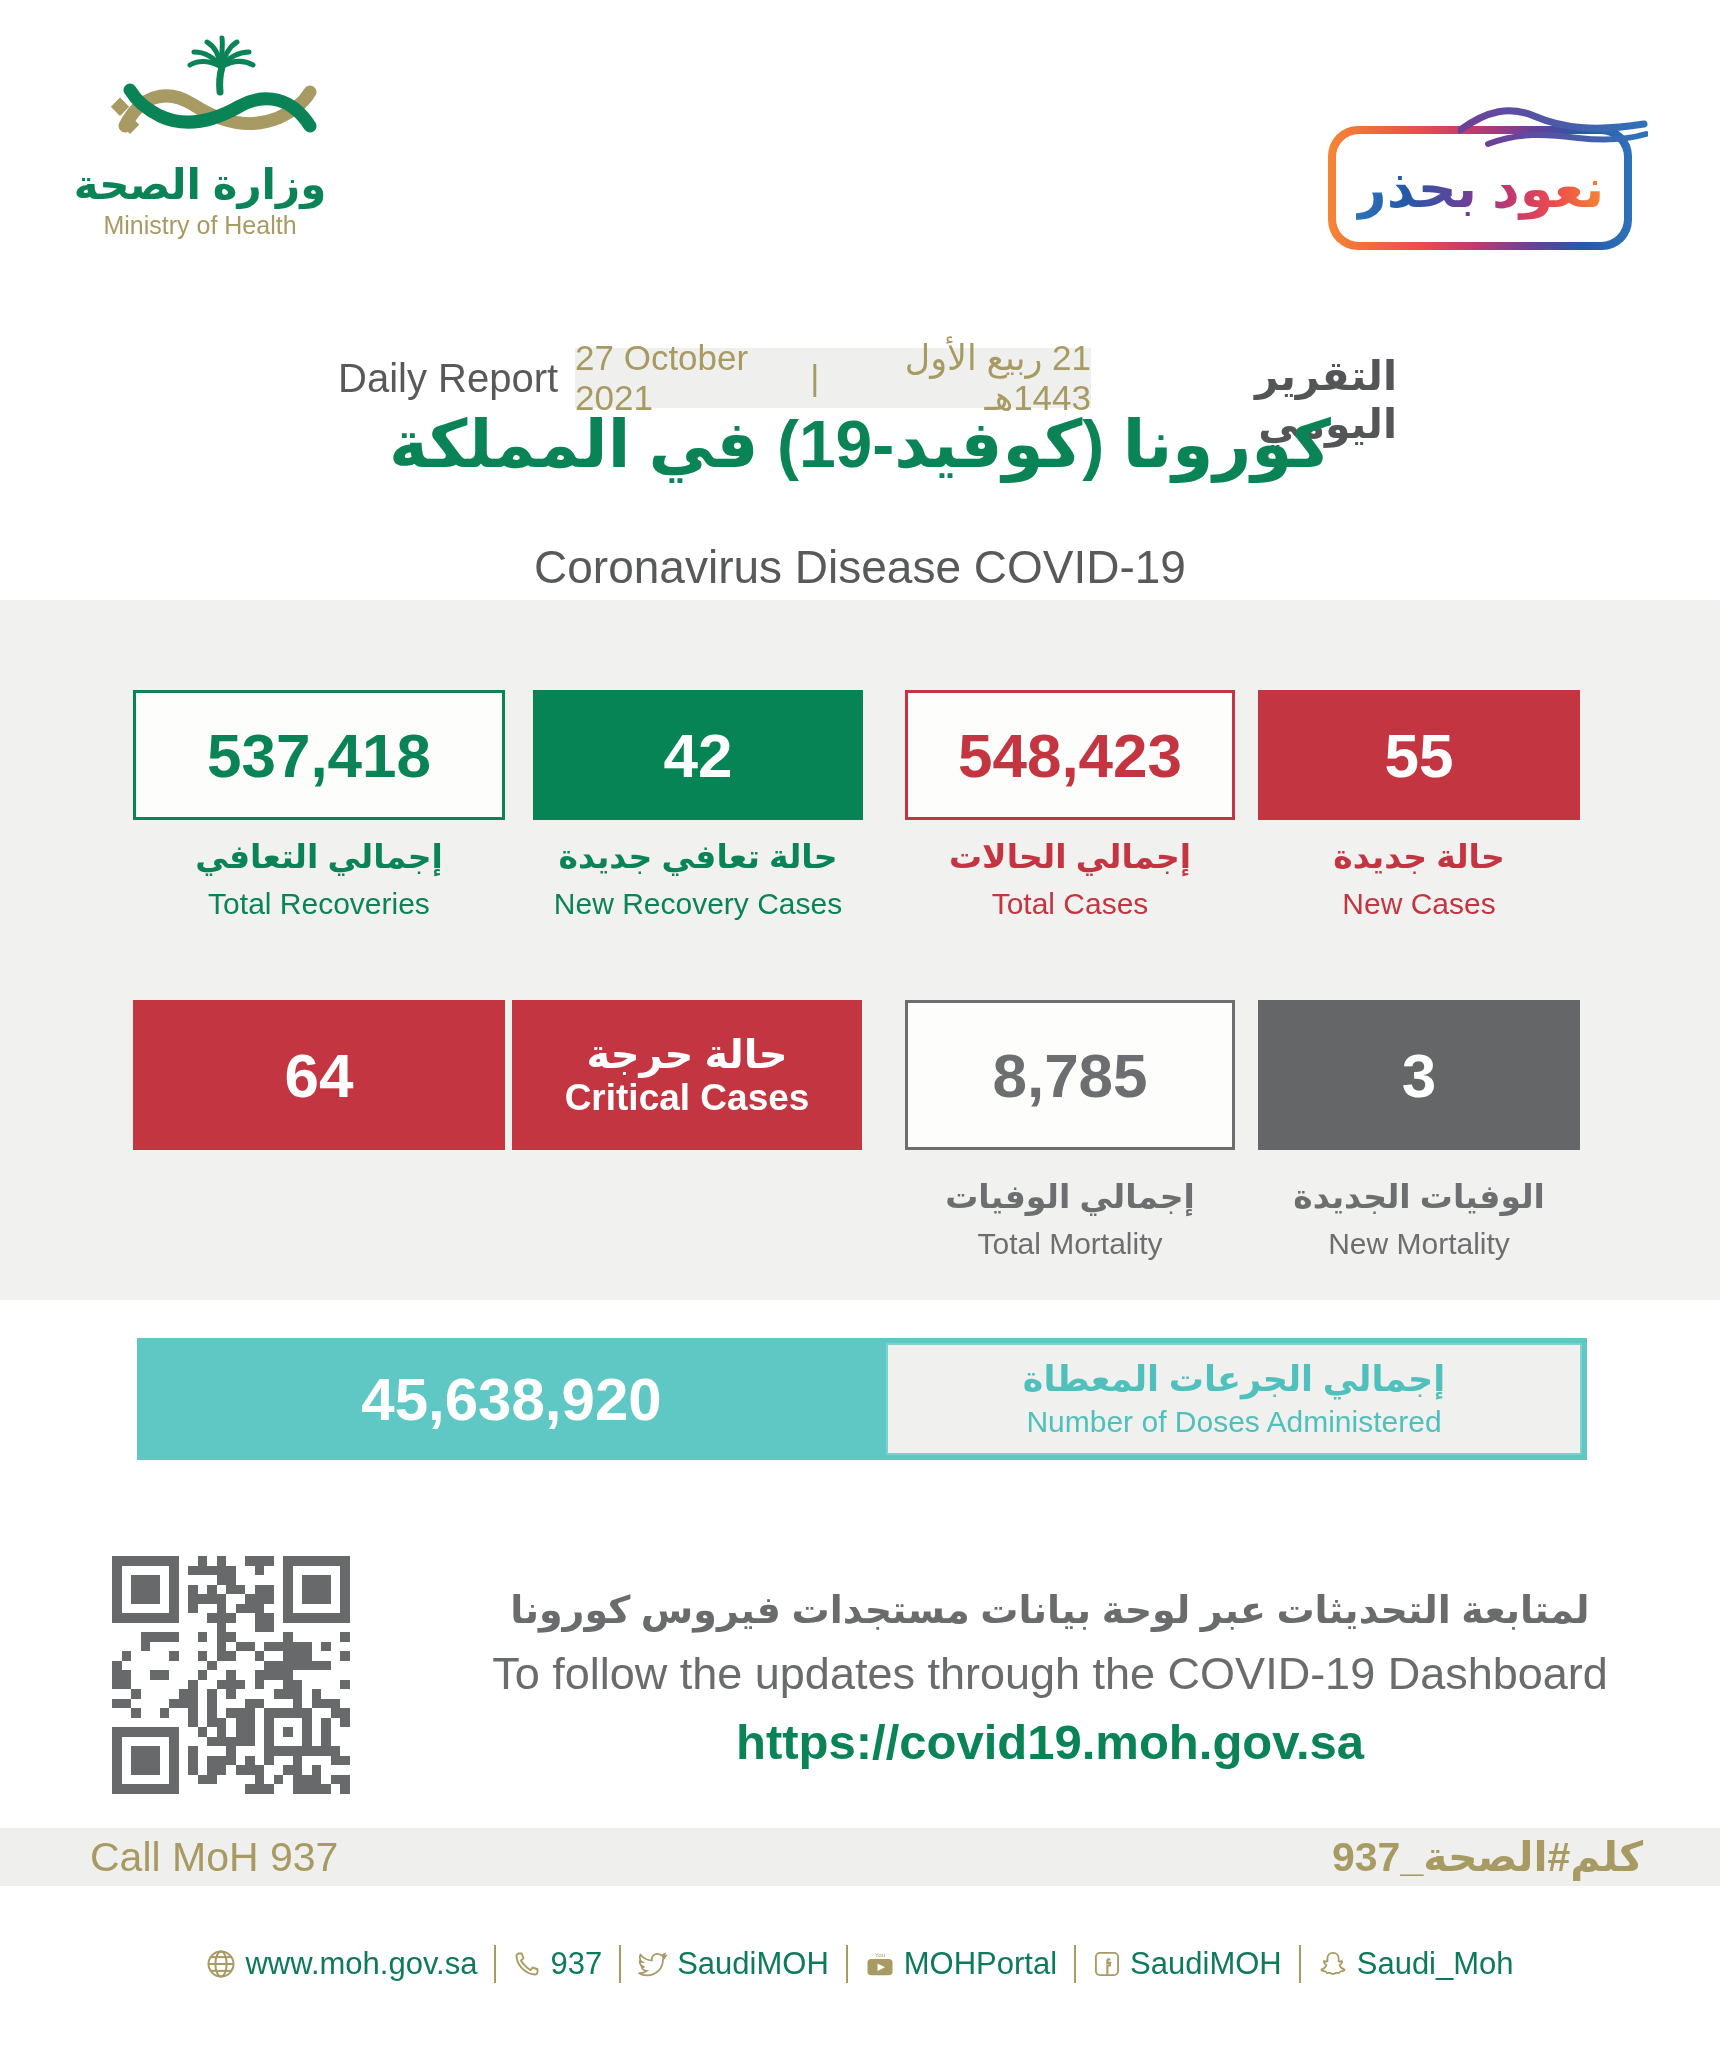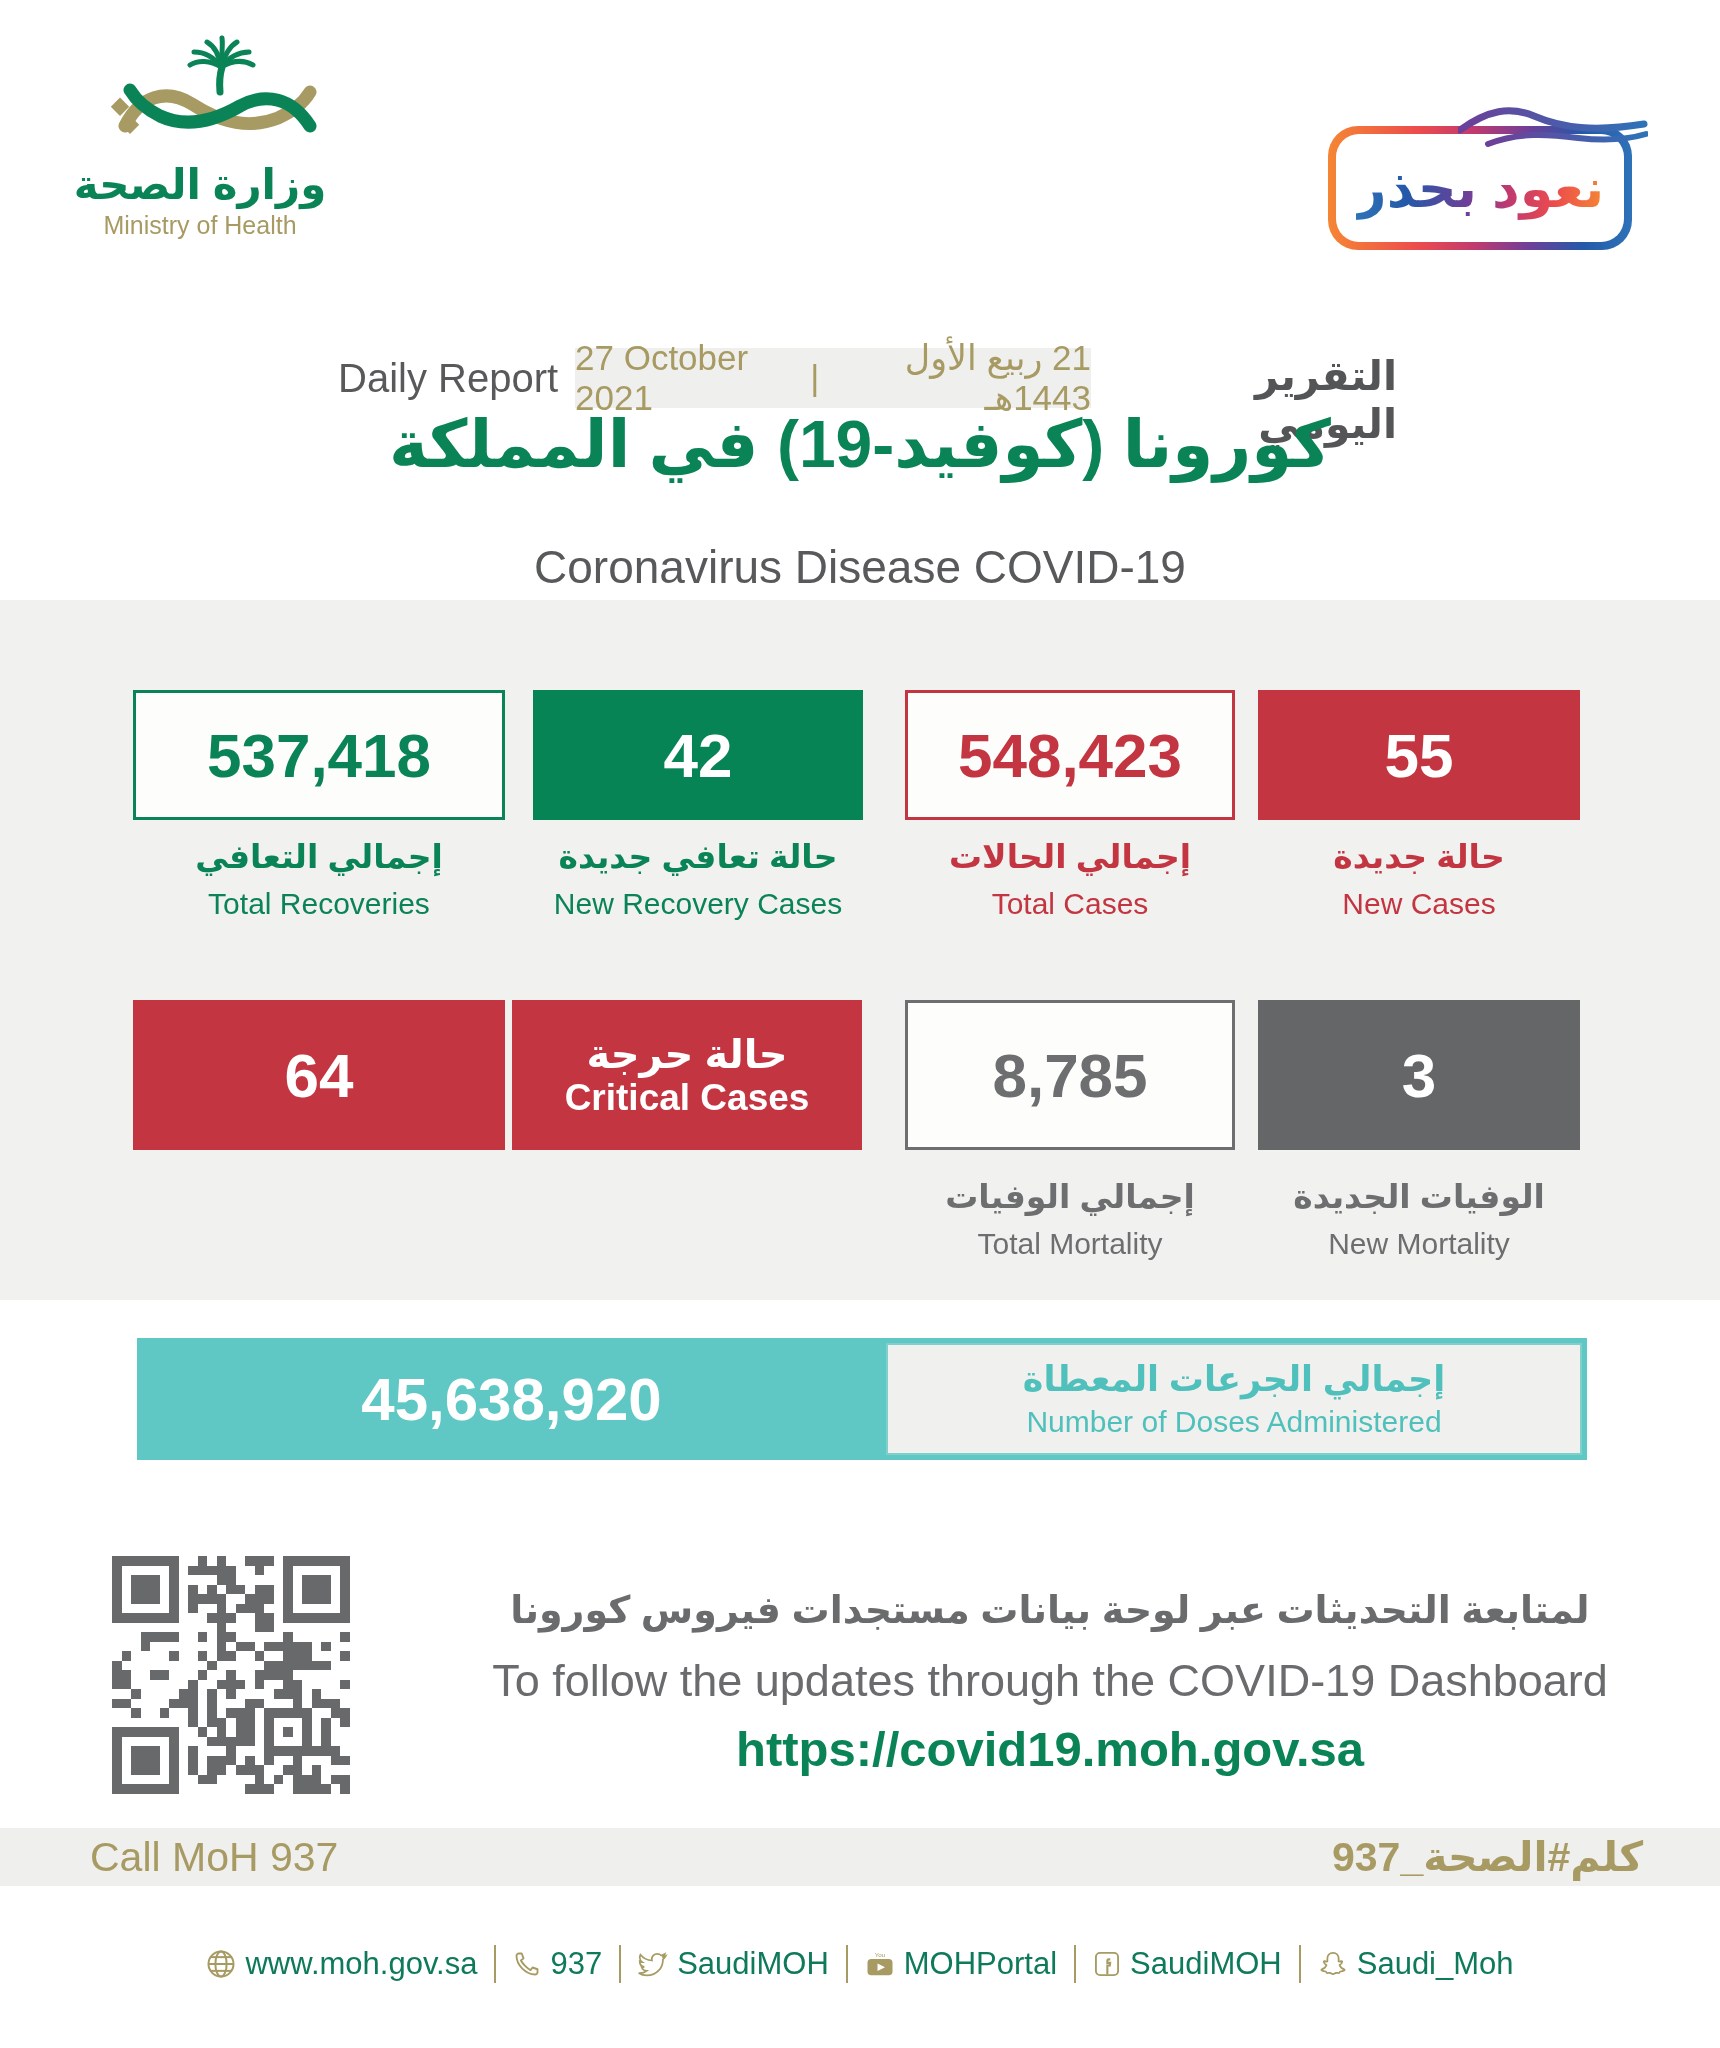--- a/index.html
+++ b/index.html
@@ -73,21 +73,21 @@
   .doses-panel { position:absolute; left:749px; top:5px; width:696px; height:112px;
                  background:#f0f0ee; border:2px solid #7fcfcb;
                  display:flex; flex-direction:column; align-items:center; justify-content:center; }
   .doses-panel .ar { font-size:35px; font-weight:bold; color:#4fc0bb; }
   .doses-panel .en { font-size:30px; color:#4fc0bb; margin-top:6px; }
 
   
   .qr { left:112px; top:1556px; width:238px; height:238px; }
   .dash { left:390px; top:1588px; width:1320px; text-align:center; }
   .dash-ar { font-size:38px; font-weight:bold; color:#6a6b6d; }
-  .dash-en { font-size:45px; color:#6a6b6d; margin-top:23px; }
+  .dash-en { font-size:45px; color:#6a6b6d; margin-top:16px; }
   .dash-url { display:inline-block; font-size:49px; font-weight:bold; color:#0a8457; margin-top:14px; text-decoration:none; }
 
   
   .call-band { left:0; top:1828px; width:1720px; height:58px; background:#efefed; }
   .call-en { position:absolute; left:90px; top:50%; transform:translateY(-50%); font-size:41px; color:#a79a63; }
   .call-ar { position:absolute; right:77px; top:50%; transform:translateY(-50%); font-size:41px; font-weight:bold; color:#a79a63; }
 
   
   .footer { left:0; top:1945px; width:1720px; display:flex; align-items:center; justify-content:center; }
   .flink { display:flex; align-items:center; gap:9px; font-size:31px; color:#0f7a5b; cursor:pointer; }

